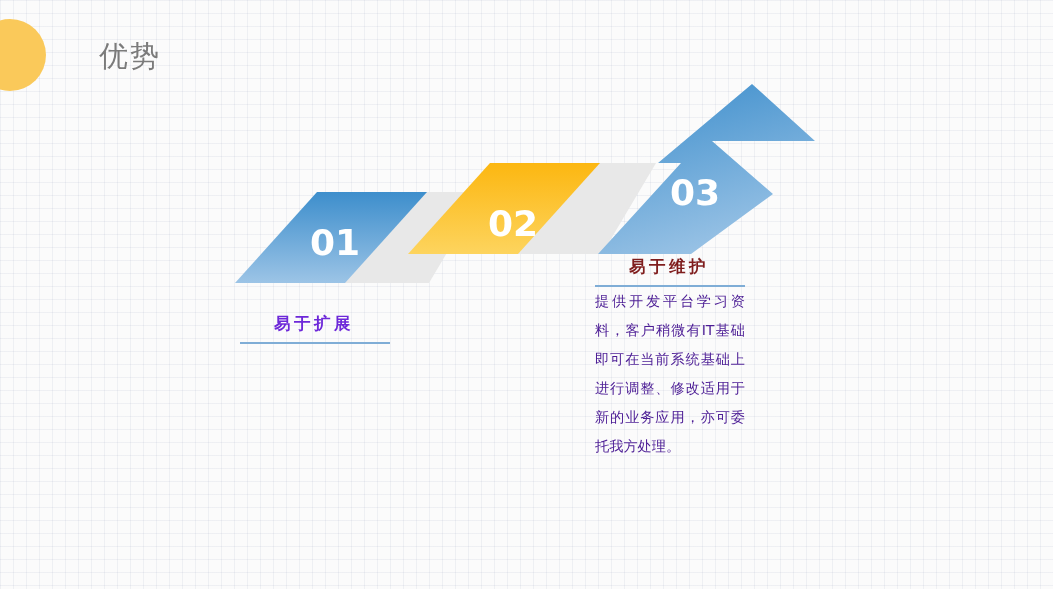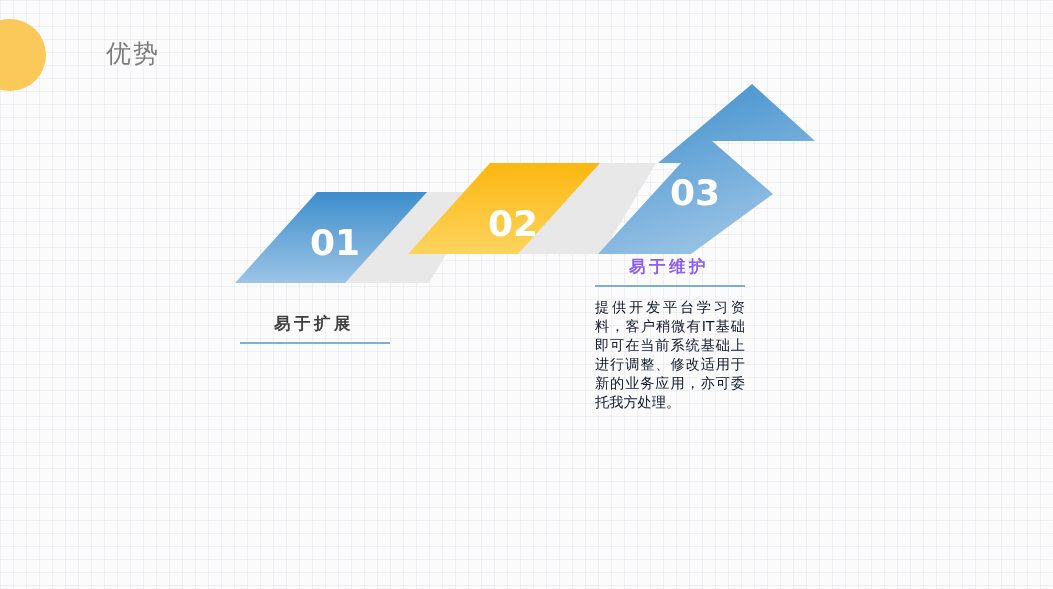--- a/index.html
+++ b/index.html
@@ -37,23 +37,23 @@
     position: absolute;
     left: -26px;
     top: 19px;
     width: 72px;
     height: 72px;
     border-radius: 50%;
     background: #fac95a;
   }
   #page-title {
     position: absolute;
-    left: 64px;
+    left: 57px;
     top: 37px;
-    font-size: 25px;
+    font-size: 29px;
     color: #7b7b7b;
     letter-spacing: 2px;
     font-family: "DejaVu Sans", "Liberation Sans", sans-serif;
     white-space: nowrap;
     padding-left: 42px;
   }
 
   
   #stairs {
     position: absolute;
@@ -77,38 +77,38 @@
     padding-right: 2px;
     white-space: nowrap;
     font-family: "DejaVu Sans", "Liberation Sans", sans-serif;
   }
   .col-rule {
     height: 2px;
     margin-top: 7px;
     width: 100%;
   }
   .col-body {
-    margin-top: 11px;
+    margin-top: 0;
     font-size: 14.2px;
-    line-height: 19px;
-    color: #0f172a;
+    line-height: 29px;
+    color: #4c1d95;
     text-align: justify;
     text-justify: inter-ideograph;
     font-family: "DejaVu Sans", "Liberation Sans", sans-serif;
   }
 
   #col-1 { left: 240px; top: 313px; }
   #col-2 { left: 414px; top: 285px; }
   #col-3 { left: 595px; top: 256px; }
 
-  #col-1 .col-title { color: #404040; }
+  #col-1 .col-title { color: #6d28d9; }
   #col-1 .col-rule  { background: #7fadd6; }
   #col-2 .col-title { color: #f5b921; }
   #col-2 .col-rule  { background: #f7c84b; }
-  #col-3 .col-title { color: #8b5cf6; }
+  #col-3 .col-title { color: #7f1d1d; }
   #col-3 .col-rule  { background: #7fadd6; }
 </style>
 </head>
 <body>
 
 <div id="slide-bg"></div>
 
 <div id="slide">
 
   <div id="header-circle"></div>

